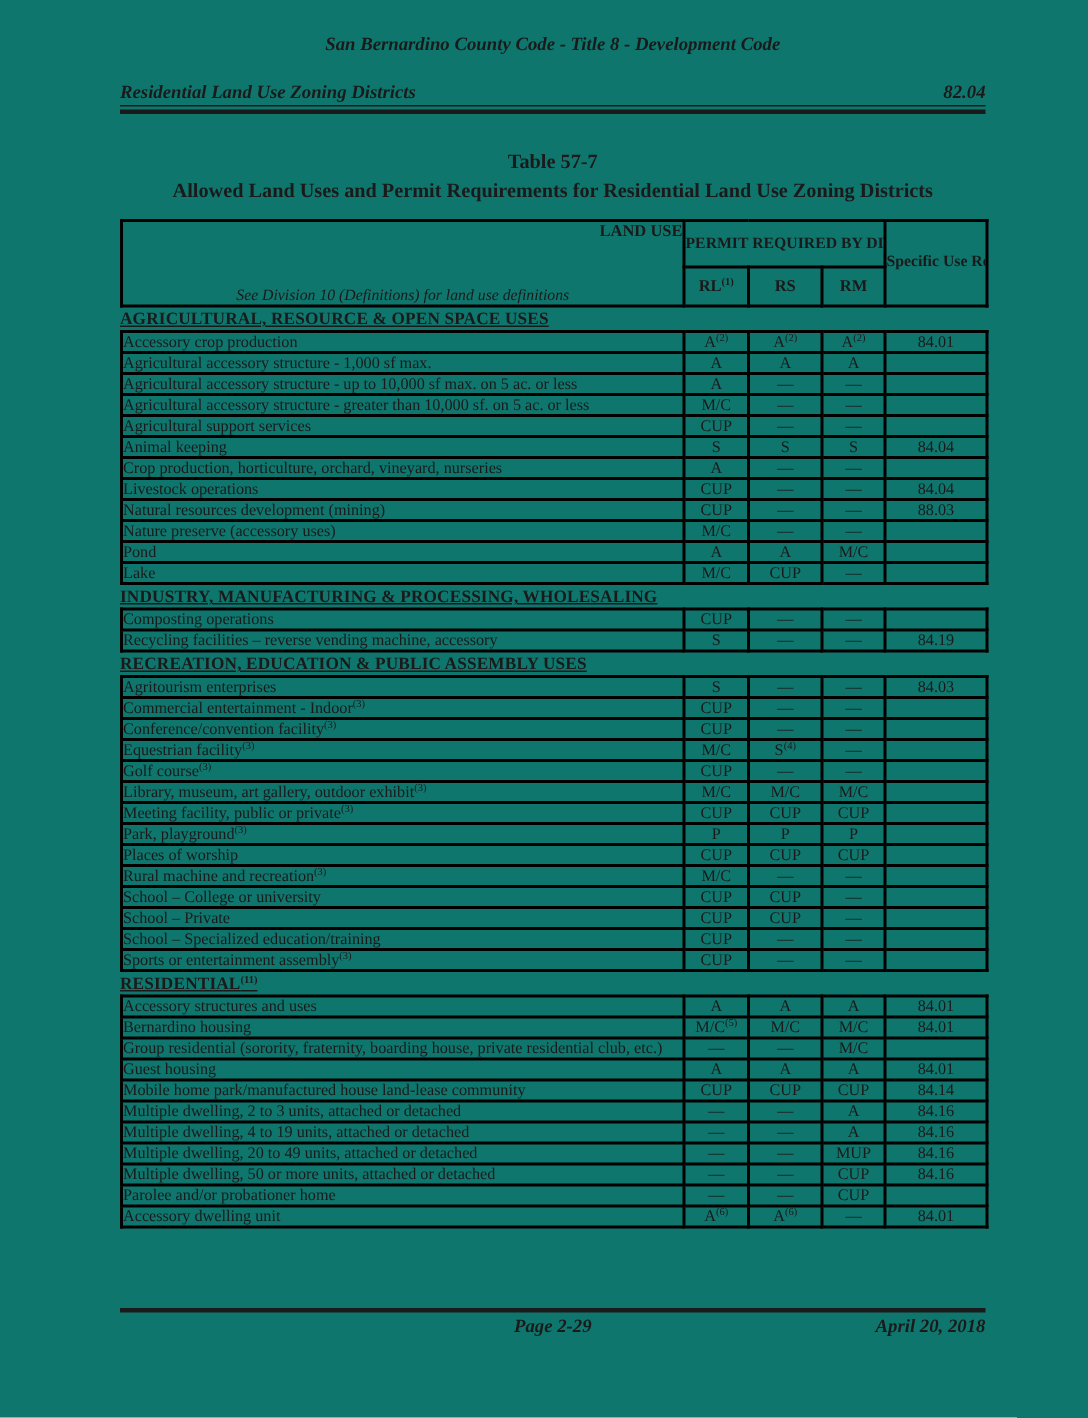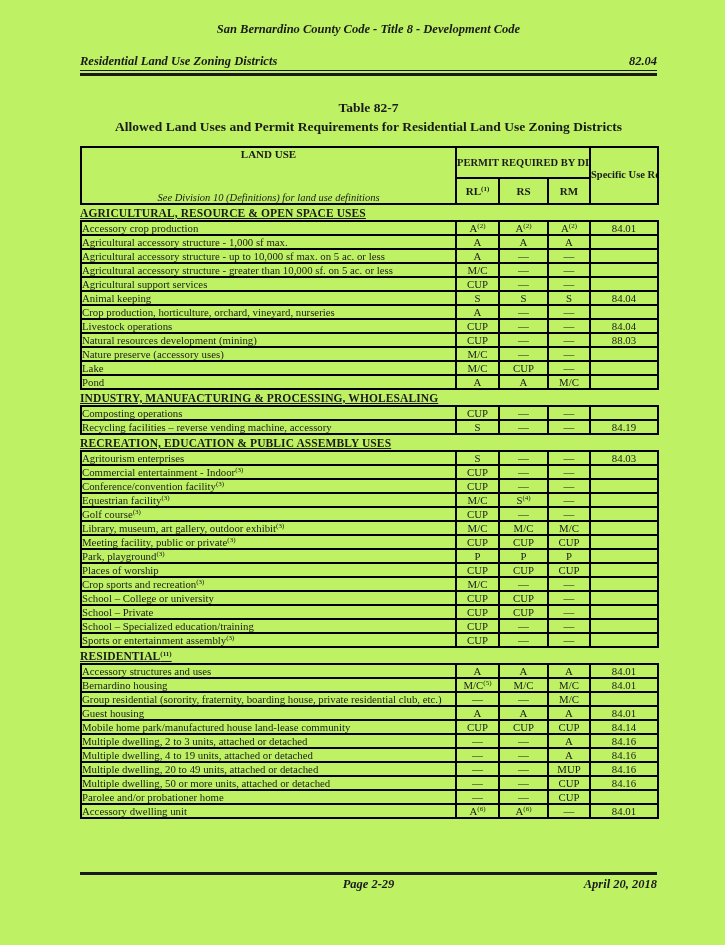--- a/index.html
+++ b/index.html
@@ -1,19 +1,19 @@
 <!DOCTYPE html>
 <html><head>
 <meta charset="utf-8">
 <style>
   html,body{margin:0;padding:0;background:#e8e8e8;}
   .page{
     position:relative;
     width:725px;height:945px;
-    background:#bef264;
+    background:#0f766e;
     font-family:"Liberation Serif", serif;
     color:#1a1a1a;
     overflow:hidden;
     margin:0 auto;
   }
   .content{position:absolute;left:80px;width:577px;top:0;}
   .doc-title{
     margin-top:22px;
     text-align:center;
     font-style:italic;font-weight:bold;
@@ -34,21 +34,21 @@
   table.grid{
     border-collapse:collapse;table-layout:fixed;width:577px;
   }
   table.grid td, table.grid th{
     border:2px solid #000;
     padding:0;
     overflow:hidden;white-space:nowrap;
   }
   
   th.landuse-head{vertical-align:middle;}
-  .lu-main{font-weight:bold;font-size:11px;text-align:center;}
+  .lu-main{font-weight:bold;font-size:11px;text-align:right;}
   .lu-sub{font-style:italic;font-weight:normal;font-size:10.5px;text-align:center;margin-top:32px;}
   th.permit-group{
     font-weight:bold;font-size:10.5px;text-align:center;
     white-space:normal;line-height:12px;padding:1px 6px;
   }
   th.district{font-weight:bold;font-size:11px;text-align:center;height:24px;}
   th.specific{
     font-weight:bold;font-size:10.5px;text-align:center;
     white-space:normal;line-height:12.5px;vertical-align:middle;padding:0 3px;
   }
@@ -88,21 +88,21 @@
 
     <div class="doc-title">San Bernardino County Code - Title 8 - Development Code</div>
 
     <div class="subheader">
       <span>Residential Land Use Zoning Districts</span>
       <span>82.04</span>
     </div>
     <div class="thick-rule"></div>
 
     <div class="table-title">
-      <div class="t1">Table 82-7</div>
+      <div class="t1">Table 57-7</div>
       <div class="t2">Allowed Land Uses and Permit Requirements for Residential Land Use Zoning Districts</div>
     </div>
 
     <div class="tablewrap">
       <table class="grid">
         <colgroup>
           <col style="width:375px">
             <col style="width:43px">
             <col style="width:49px">
             <col style="width:42px">
@@ -200,31 +200,31 @@
                 <td class="reg">88.03</td>
               </tr>
               <tr>
                 <td class="use"><span>Nature preserve (accessory uses)</span></td>
                 <td class="permit"><span>M/C</span></td>
                 <td class="permit"><span>—</span></td>
                 <td class="permit"><span>—</span></td>
                 <td class="reg"></td>
               </tr>
               <tr>
+                <td class="use"><span>Pond</span></td>
+                <td class="permit"><span>A</span></td>
+                <td class="permit"><span>A</span></td>
+                <td class="permit"><span>M/C</span></td>
+                <td class="reg"></td>
+              </tr>
+              <tr>
                 <td class="use"><span>Lake</span></td>
                 <td class="permit"><span>M/C</span></td>
                 <td class="permit"><span>CUP</span></td>
                 <td class="permit"><span>—</span></td>
-                <td class="reg"></td>
-              </tr>
-              <tr>
-                <td class="use"><span>Pond</span></td>
-                <td class="permit"><span>A</span></td>
-                <td class="permit"><span>A</span></td>
-                <td class="permit"><span>M/C</span></td>
                 <td class="reg"></td>
               </tr>
             </tbody>
           </table>
           <div class="section-heading"><span>INDUSTRY, MANUFACTURING &amp; PROCESSING, WHOLESALING</span></div>
           <table class="grid">
             <colgroup>
               <col style="width: 375px;">
               <col style="width: 43px;">
               <col style="width: 49px;">
@@ -315,21 +315,21 @@
                 <td class="reg"></td>
               </tr>
               <tr>
                 <td class="use"><span>Places of worship</span></td>
                 <td class="permit"><span>CUP</span></td>
                 <td class="permit"><span>CUP</span></td>
                 <td class="permit"><span>CUP</span></td>
                 <td class="reg"></td>
               </tr>
               <tr>
-                <td class="use"><span>Crop sports and recreation</span><sup class="fn">(3)</sup></td>
+                <td class="use"><span>Rural machine and recreation</span><sup class="fn">(3)</sup></td>
                 <td class="permit"><span>M/C</span></td>
                 <td class="permit"><span>—</span></td>
                 <td class="permit"><span>—</span></td>
                 <td class="reg"></td>
               </tr>
               <tr>
                 <td class="use"><span>School – College or university</span></td>
                 <td class="permit"><span>CUP</span></td>
                 <td class="permit"><span>CUP</span></td>
                 <td class="permit"><span>—</span></td>

